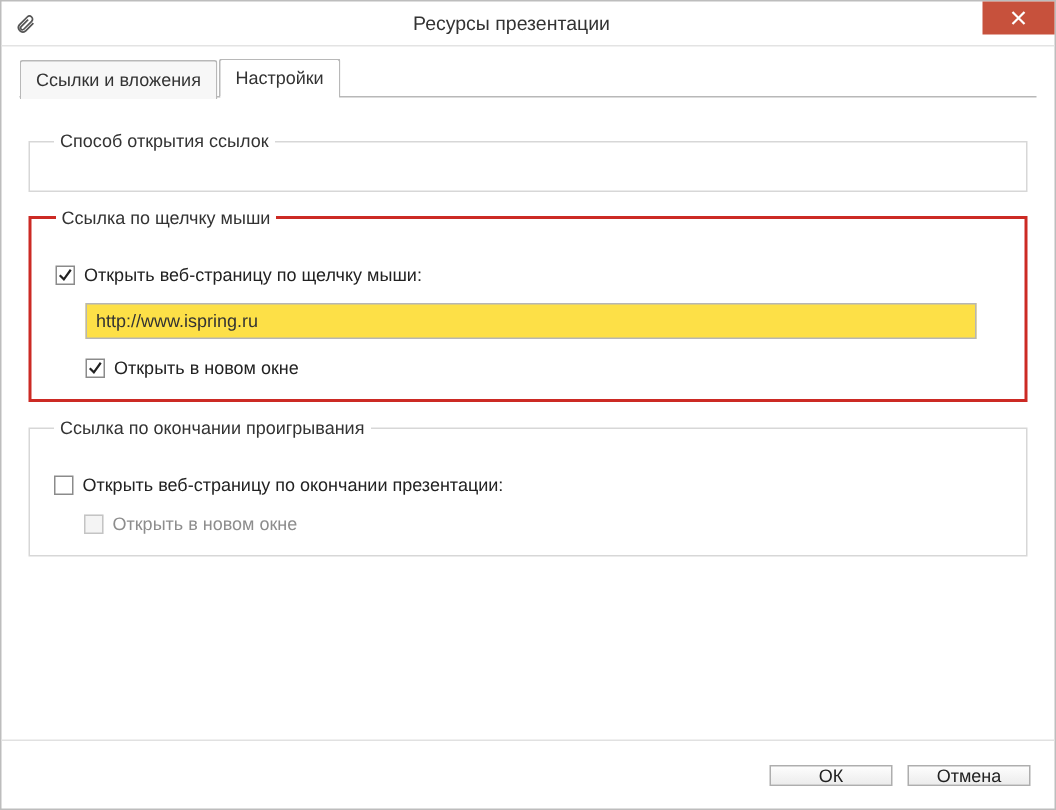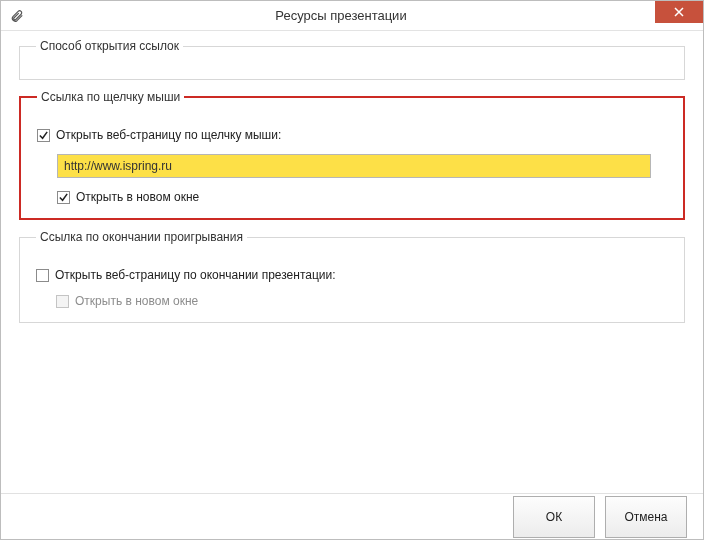--- a/index.html
+++ b/index.html
@@ -92,20 +92,21 @@
     height: 2px;
     background: #fff;
   }
   
   .content {
     flex: 1;
     padding: 8px 18px 10px 18px;
     display: flex;
     flex-direction: column;
     gap: 10px;
+    margin-top: 14px;
   }
   fieldset.group {
     border: 1px solid #d7d7d7;
     border-radius: 0;
     padding: 12px 16px 14px 16px;
     margin: 0;
   }
   fieldset.group.highlight {
     border: 2px solid #cc2a24;
   }
@@ -185,21 +186,21 @@
     height: 46px;
     border-top: 1px solid #e1e1e1;
     display: flex;
     align-items: center;
     justify-content: flex-end;
     padding: 0 16px;
     gap: 10px;
   }
   .btn {
     min-width: 82px;
-    height: 42px;
+    height: 14px;
     border: 1px solid #aeaeae;
     background: linear-gradient(#fdfdfd,#ececec);
     display: flex;
     align-items: center;
     justify-content: center;
     padding: 0 10px;
     color: #222;
   }
 </style>
 </head>
@@ -214,20 +215,24 @@
       </svg>
     </div>
     <div class="title-text">Ресурсы презентации</div>
     <div class="close-btn">
       <svg width="10" height="10" viewBox="0 0 10 10">
           <path d="M1 1 L9 9 M9 1 L1 9" stroke="#fff" stroke-width="1.5"></path>
         </svg>
     </div>
   </div>
 
+  <div class="tabstrip">
+    <div class="tab inactive">Ссылки и вложения</div>
+    <div class="tab active">Настройки</div>
+  </div>
 
   <div class="content">
 
     <fieldset class="group">
       <legend>Способ открытия ссылок</legend>
     </fieldset>
 
     <fieldset class="group highlight vgap10">
       <legend>Ссылка по щелчку мыши</legend>
 

